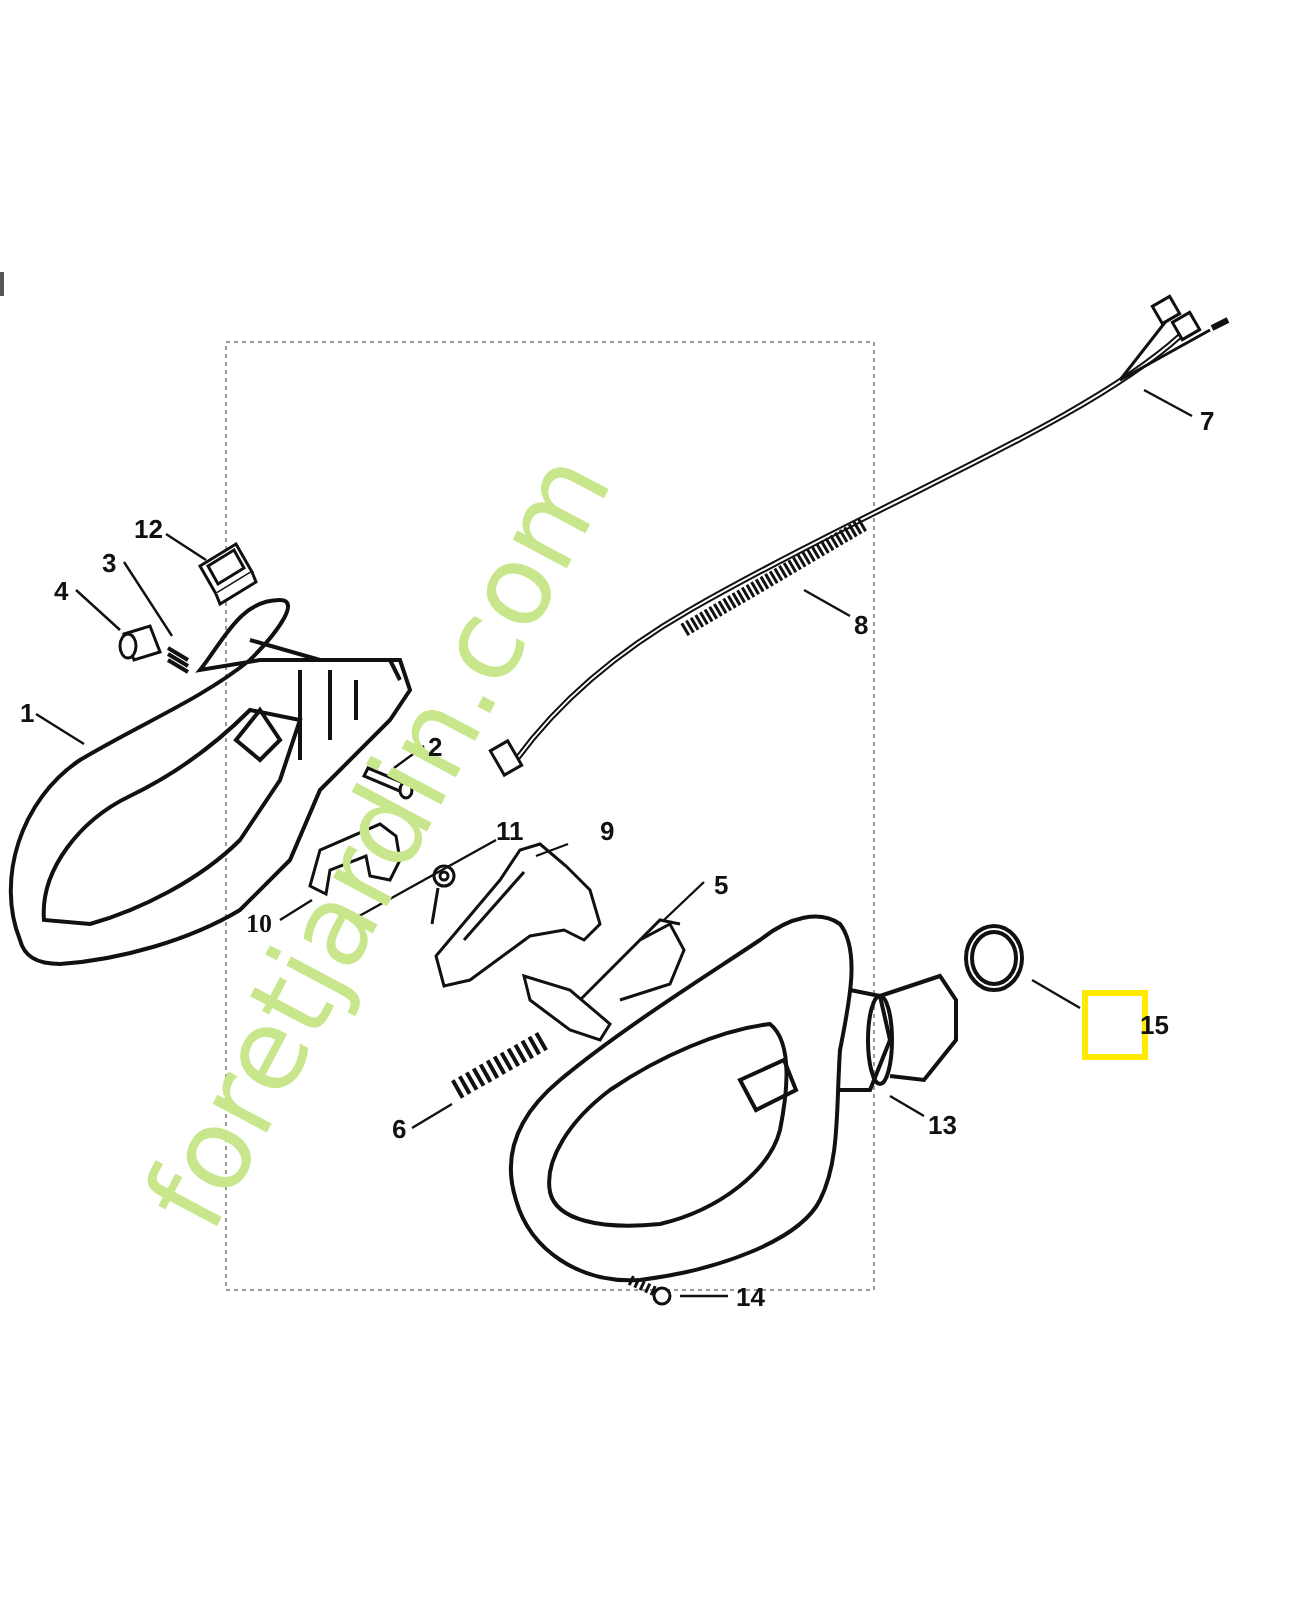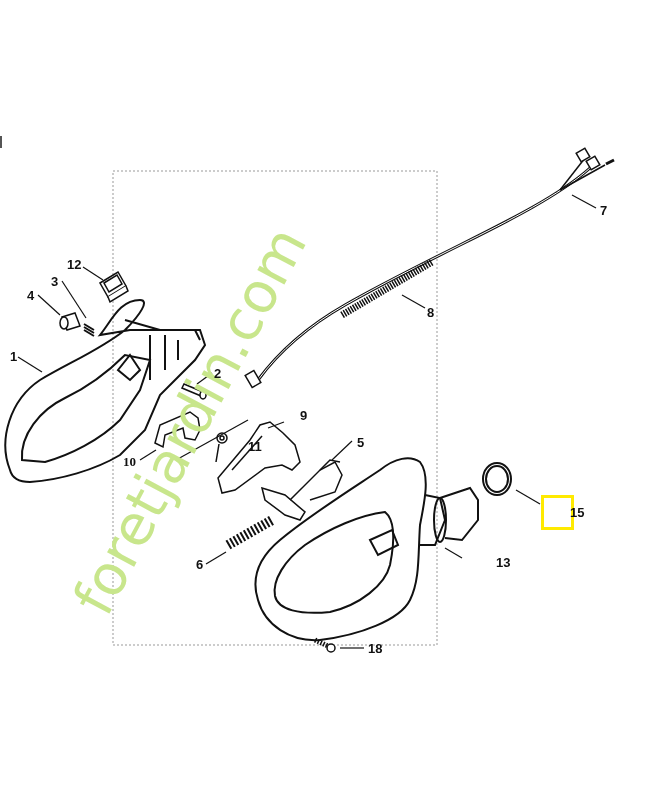--- a/index.html
+++ b/index.html
@@ -129,20 +129,20 @@
   <span class="callout" style="left:10px; top:350px;">1</span>
   <span class="callout" style="left:214px; top:367px;">2</span>
   <span class="callout" style="left:51px; top:275px;">3</span>
   <span class="callout" style="left:27px; top:289px;">4</span>
   <span class="callout" style="left:357px; top:436px;">5</span>
   <span class="callout" style="left:196px; top:558px;">6</span>
   <span class="callout" style="left:600px; top:204px;">7</span>
   <span class="callout" style="left:427px; top:306px;">8</span>
   <span class="callout" style="left:300px; top:409px;">9</span>
   <span class="callout" style="left:123px; top:455px;font-family:Liberation Serif, serif;">10</span>
-  <span class="callout" style="left:248px; top:409px;margin-top:31px;">11</span>
+  <span class="callout" style="left:248px; top:409px;">11</span>
   <span class="callout" style="left:67px; top:258px;">12</span>
-  <span class="callout" style="left:464px; top:556px;margin-left:32px;">13</span>
-  <span class="callout" style="left:368px; top:642px;">18</span>
+  <span class="callout" style="left:464px; top:556px;">13</span>
+  <span class="callout" style="left:368px; top:642px;">14</span>
 
   <div class="highlight" style="left:541px; top:495px; width:33px; height:35px;"></div>
   <span class="callout" style="left:570px; top:506px;">15</span>
 </div>
 
 </body></html>

